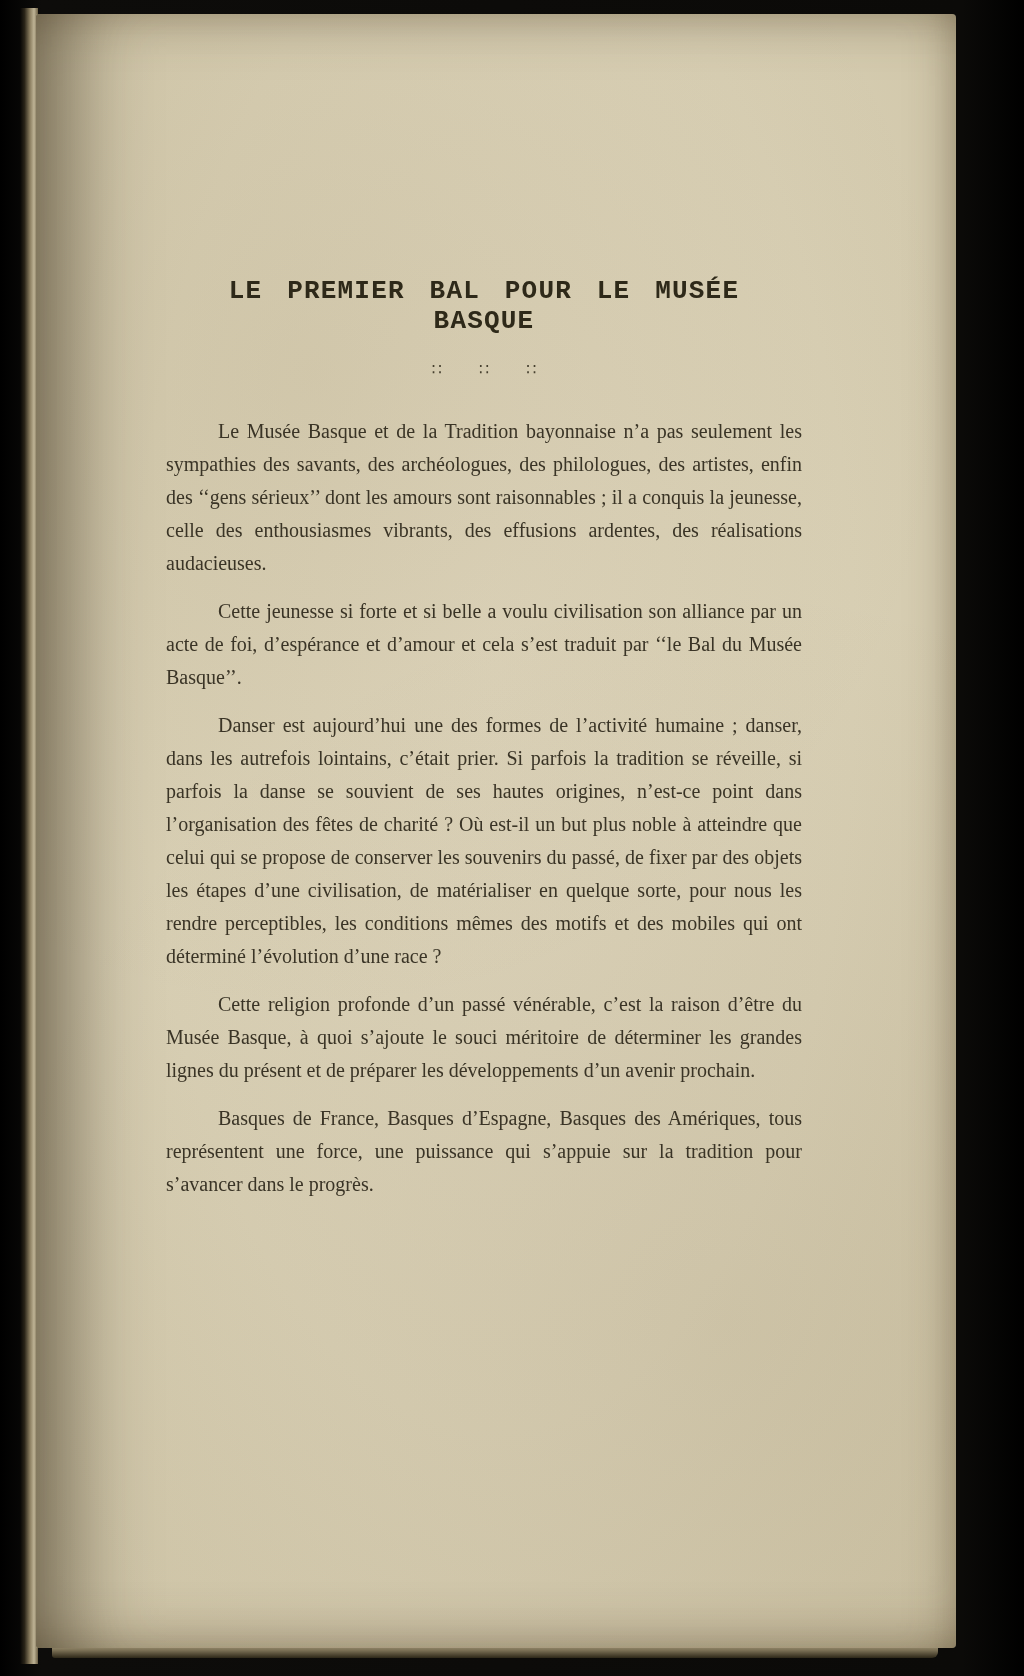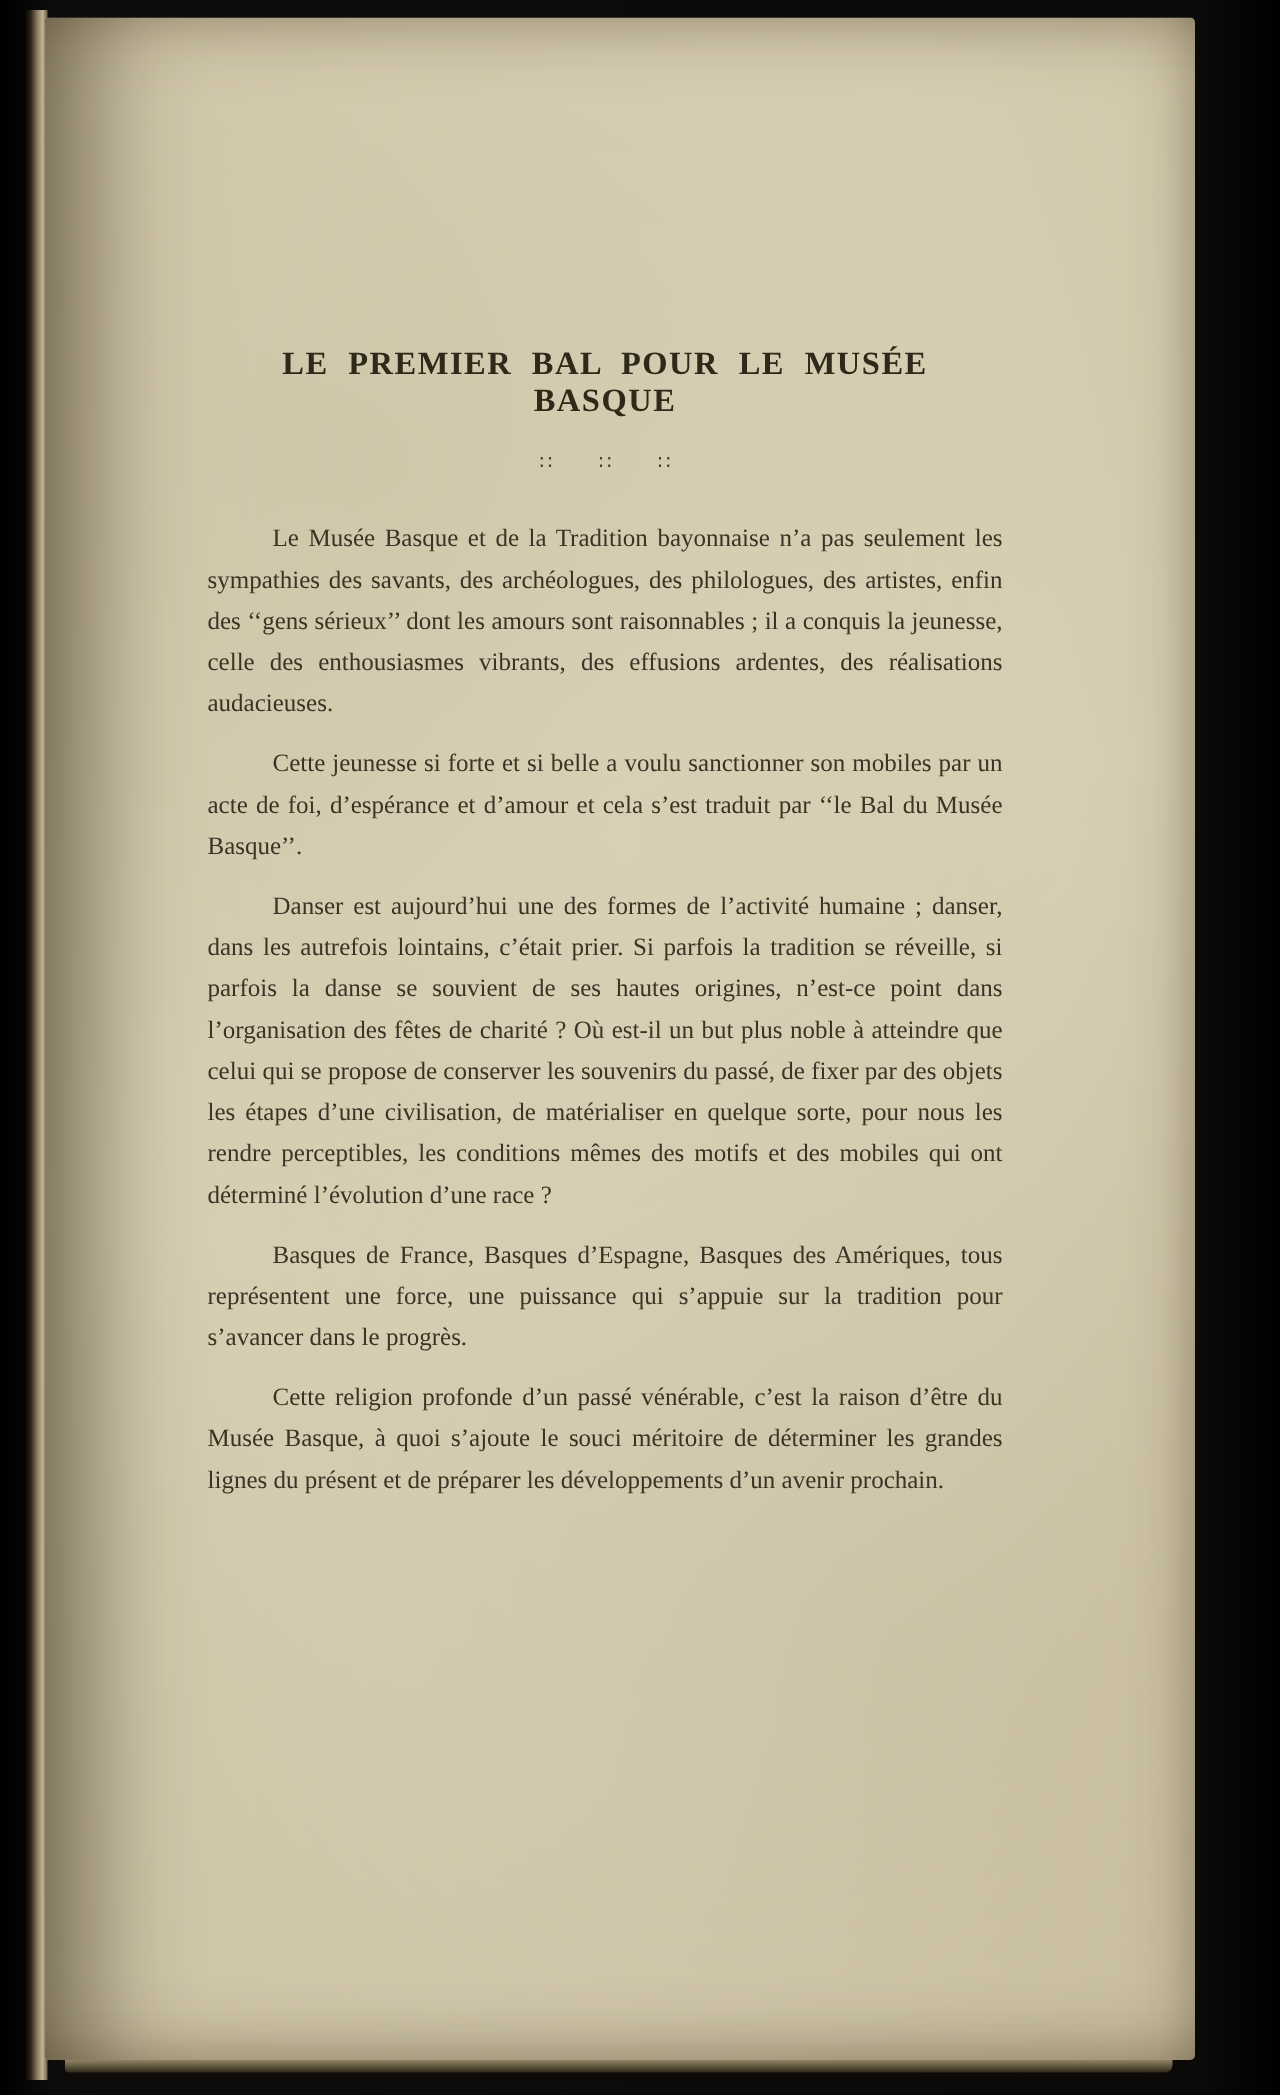--- a/index.html
+++ b/index.html
@@ -64,20 +64,21 @@
     color: #3a3426;
   }
   .title {
     margin: 0 0 18px 0;
     font-size: 26px;
     font-weight: bold;
     text-align: center;
     letter-spacing: 1.2px;
     word-spacing: 8px;
     color: #2e2919;
+    font-family: Liberation Mono, monospace;
   }
   .subtitle {
     text-align: center;
     font-style: italic;
     font-size: 21px;
     letter-spacing: 2px;
     word-spacing: 7px;
     color: #373123;
   }
   .ornament {
@@ -108,21 +109,21 @@
   <div class="page">
     <div class="content">
 
       <h1 class="title">LE PREMIER BAL POUR LE MUSÉE BASQUE</h1>
 
 
       <div class="ornament">∷ ∷ ∷</div>
 
       <div class="body-text">
         <p>Le Musée Basque et de la Tradition bayonnaise n’a pas seulement les sympathies des savants, des archéologues, des philologues, des artistes, enfin des ‘‘gens sérieux’’ dont les amours sont raisonnables ; il a conquis la jeunesse, celle des enthousiasmes vibrants, des effusions ardentes, des réalisations audacieuses.</p>
-        <p>Cette jeunesse si forte et si belle a voulu sanctionner son mobiles par un acte de foi, d’espérance et d’amour et cela s’est traduit par ‘‘le Bal du Musée Basque’’.</p>
+        <p>Cette jeunesse si forte et si belle a voulu civilisation son alliance par un acte de foi, d’espérance et d’amour et cela s’est traduit par ‘‘le Bal du Musée Basque’’.</p>
         <p>Danser est aujourd’hui une des formes de l’activité humaine ; danser, dans les autrefois lointains, c’était prier. Si parfois la tradition se réveille, si parfois la danse se souvient de ses hautes origines, n’est-ce point dans l’organisation des fêtes de charité ? Où est-il un but plus noble à atteindre que celui qui se propose de conserver les souvenirs du passé, de fixer par des objets les étapes d’une civilisation, de matérialiser en quelque sorte, pour nous les rendre perceptibles, les conditions mêmes des motifs et des mobiles qui ont déterminé l’évolution d’une race ?</p>
+        <p>Cette religion profonde d’un passé vénérable, c’est la raison d’être du Musée Basque, à quoi s’ajoute le souci méritoire de déterminer les grandes lignes du présent et de préparer les développements d’un avenir prochain.</p>
         <p>Basques de France, Basques d’Espagne, Basques des Amériques, tous représentent une force, une puissance qui s’appuie sur la tradition pour s’avancer dans le progrès.</p>
-        <p>Cette religion profonde d’un passé vénérable, c’est la raison d’être du Musée Basque, à quoi s’ajoute le souci méritoire de déterminer les grandes lignes du présent et de préparer les développements d’un avenir prochain.</p>
       </div>
 
     </div>
   </div>
 </div>
 
 </body></html>

